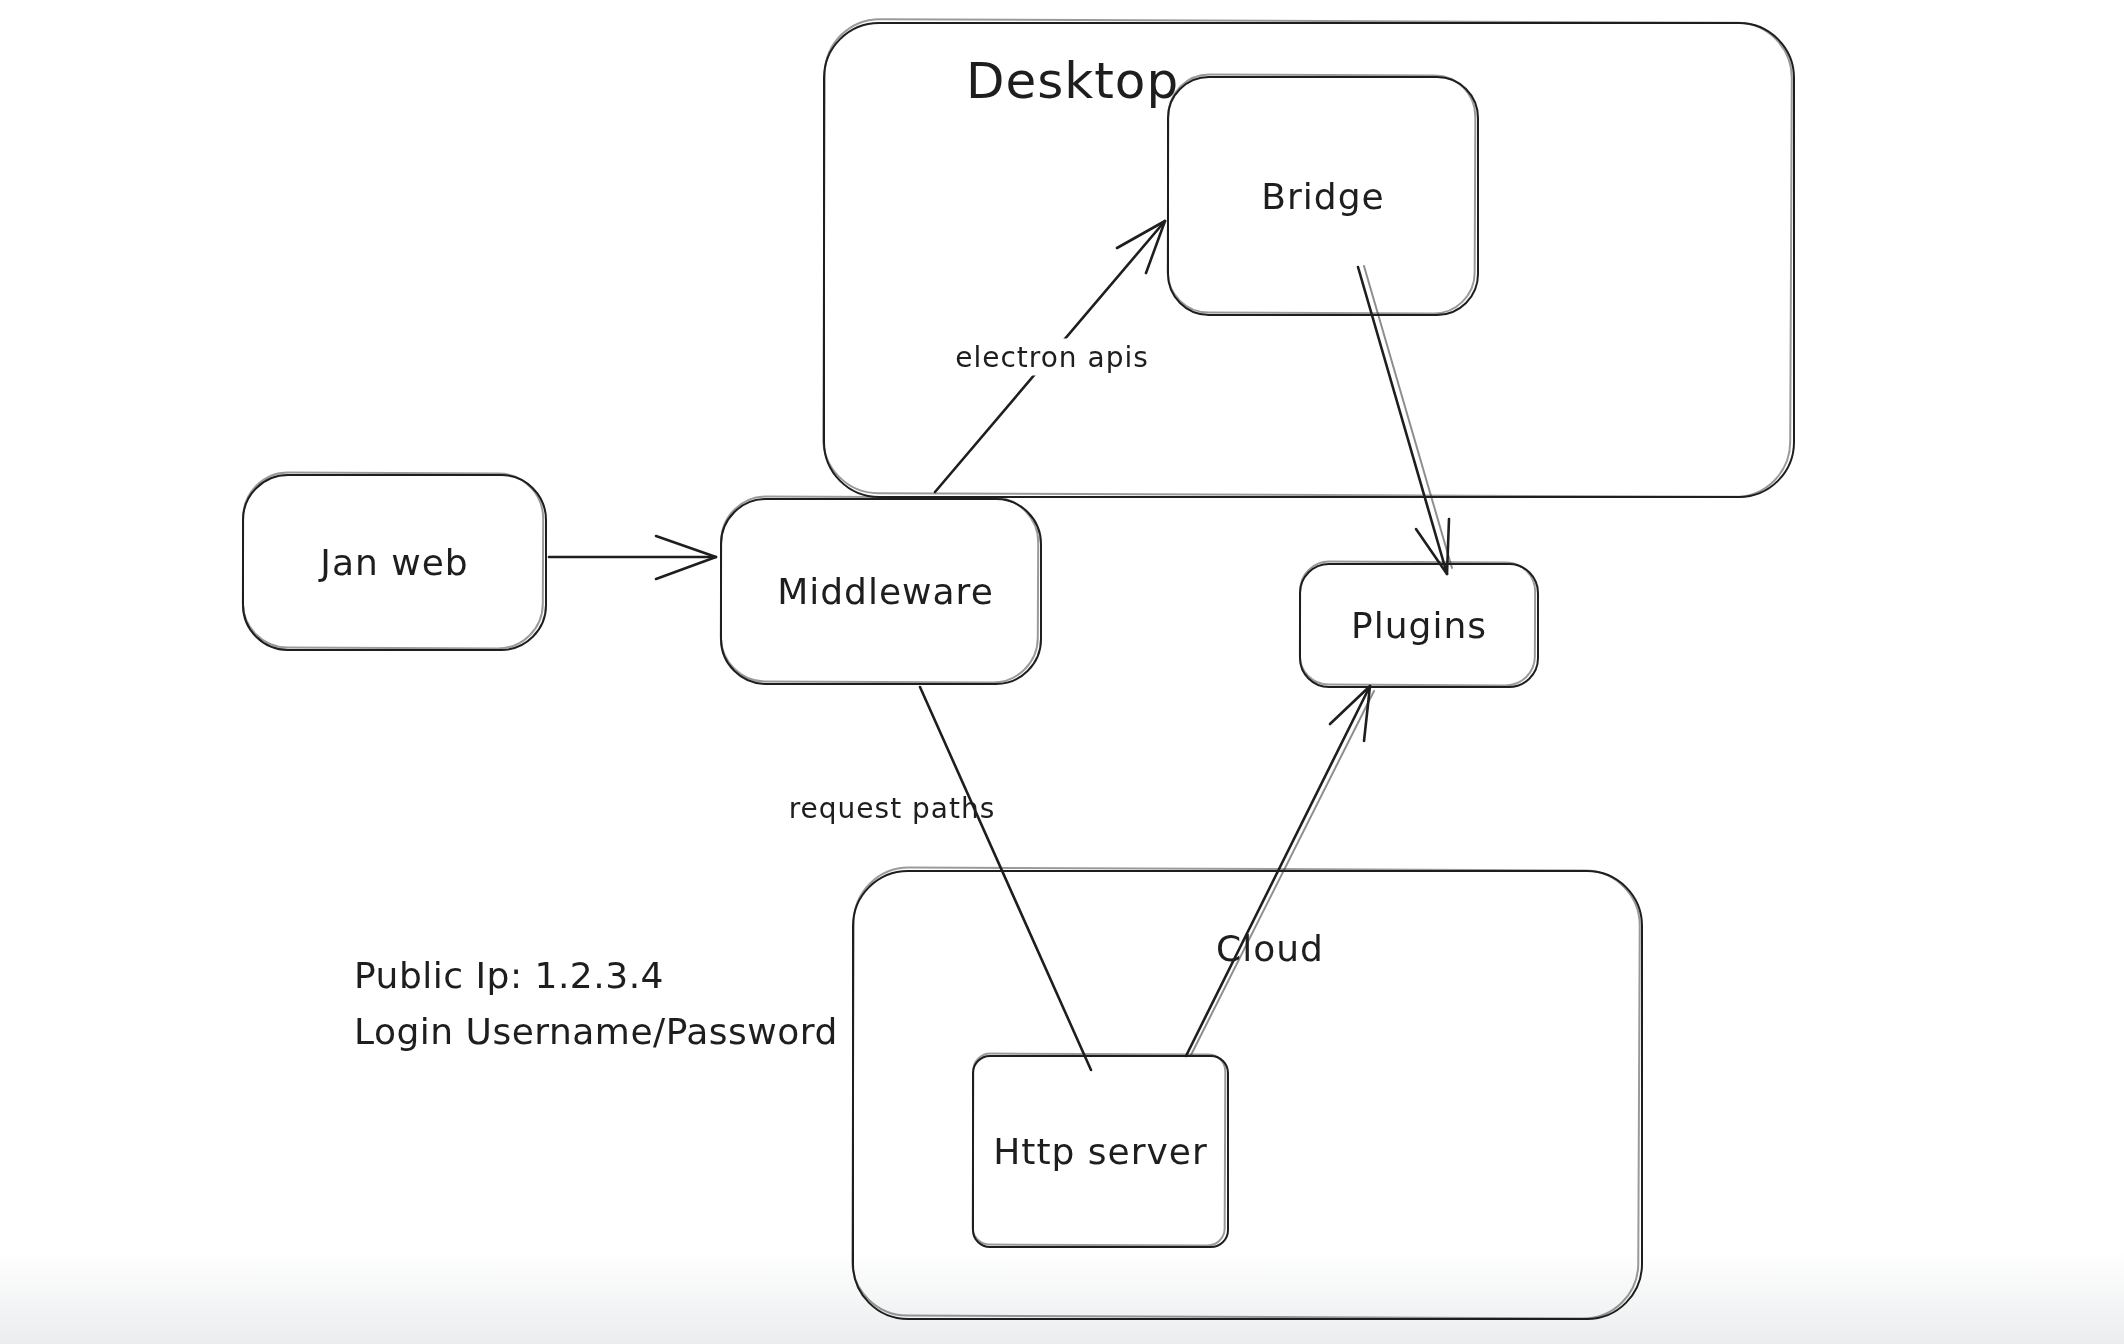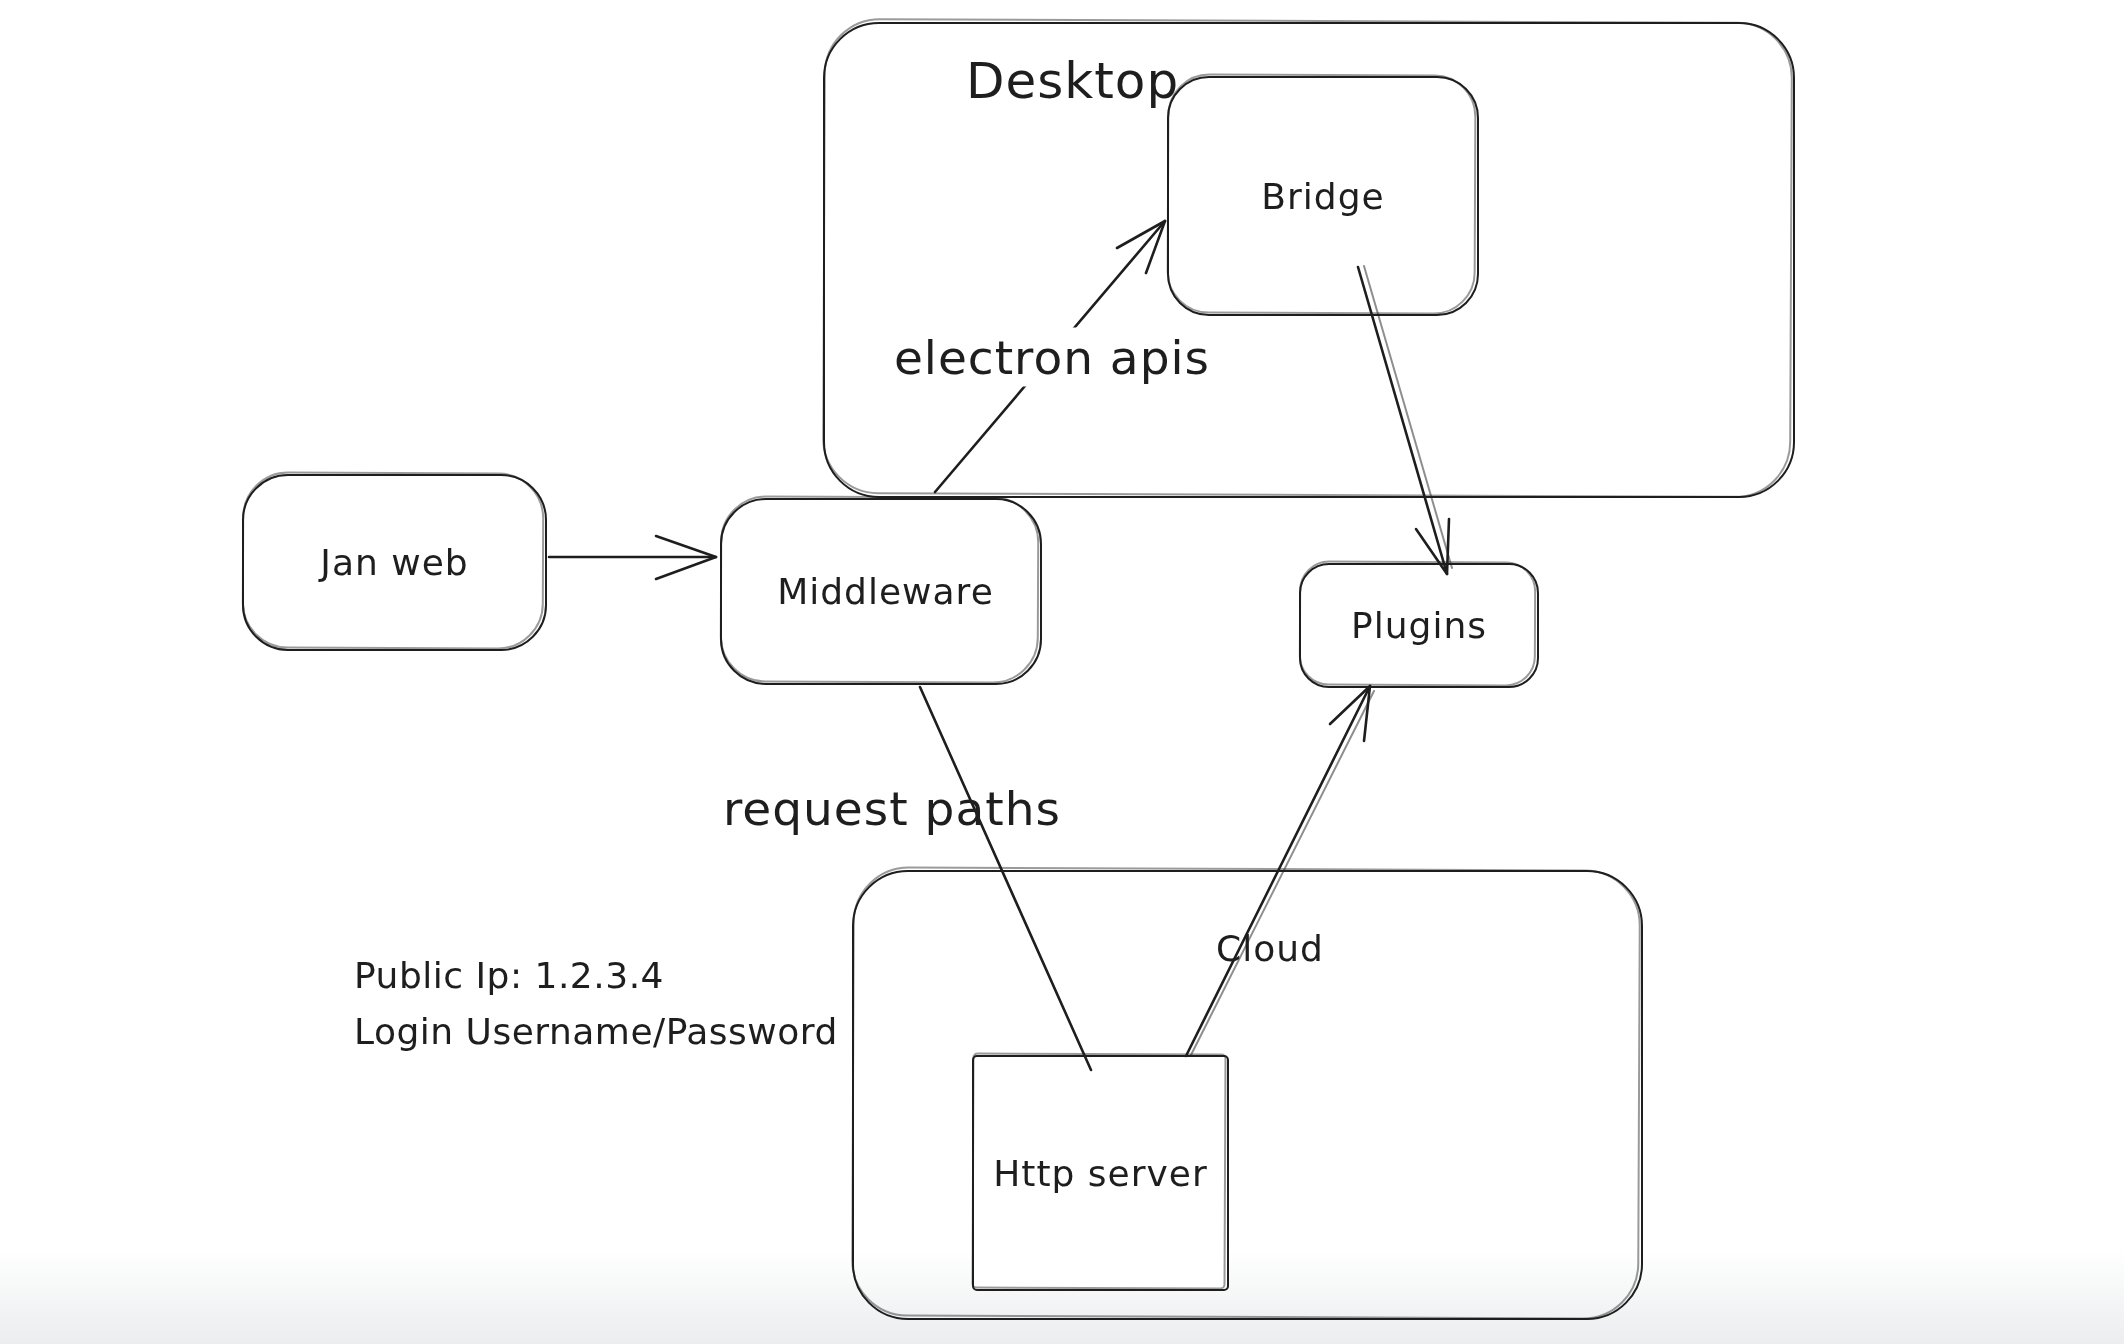--- a/index.html
+++ b/index.html
@@ -38,21 +38,21 @@
     white-space:nowrap;
   }
   .free-label{
     position:absolute;
     font-size:38px;
     letter-spacing:1px;
     white-space:nowrap;
   }
   .edge-label{
     position:absolute;
-    font-size:47px;
+    font-size:28px;
     letter-spacing:1px;
     white-space:nowrap;
     transform:translate(-50%,-50%);
   }
   .edge-label.bg{background:#ffffff;padding:2px 8px;}
   .notes{
     position:absolute;
     left:354px;top:948px;
     font-size:36px;
     letter-spacing:.5px;
@@ -80,21 +80,21 @@
   </div>
 
   <div class="shape node" style="left:1167px;top:76px;width:312px;height:240px;border-radius:42px;">
     <span class="node-label">Bridge</span>
   </div>
 
   <div class="shape node" style="left:1299px;top:563px;width:240px;height:125px;border-radius:30px;">
     <span class="node-label">Plugins</span>
   </div>
 
-  <div class="shape node" style="left:972px;top:1055px;width:257px;height:236px;border-radius:5px;">
+  <div class="shape node" style="left:972px;top:1055px;width:257px;height:193px;border-radius:18px;">
     <span class="node-label">Http server</span>
   </div>
 
   <svg class="wires" width="2124" height="1344" viewBox="0 0 2124 1344">
     <g>
       <path d="M549 557 L716 557"></path>
       <path d="M716 557 L656 536 M716 557 L656 579"></path>
     </g>
     <g>
       <path d="M935 492 L1165 221"></path>

